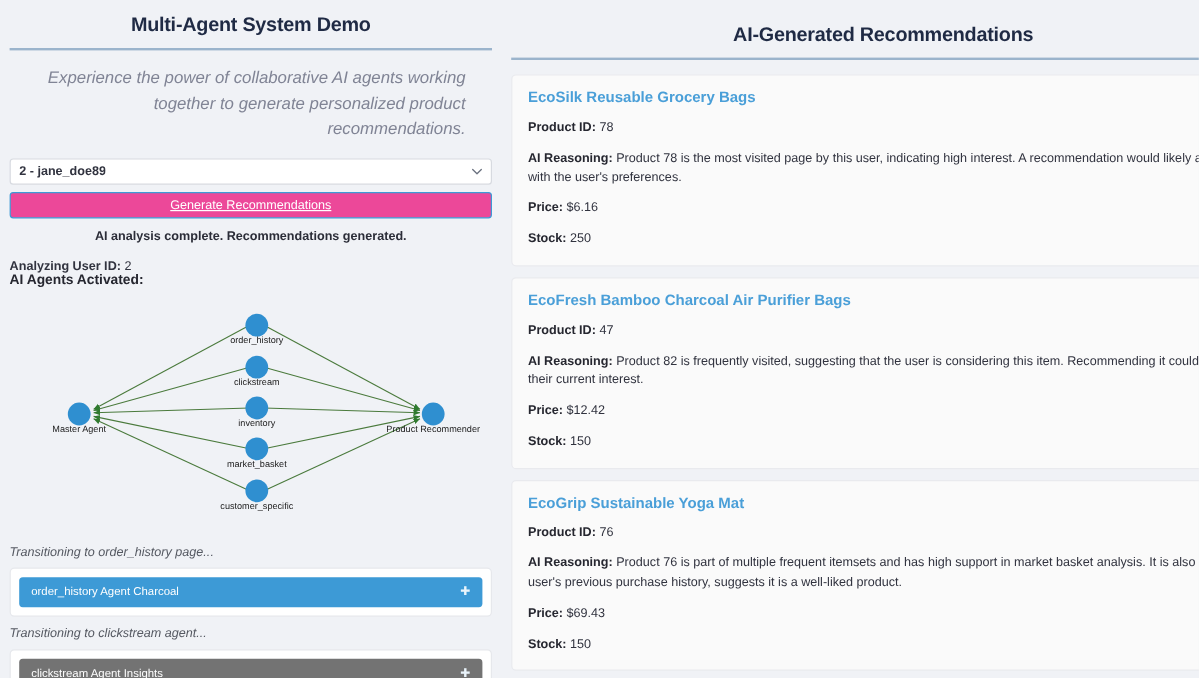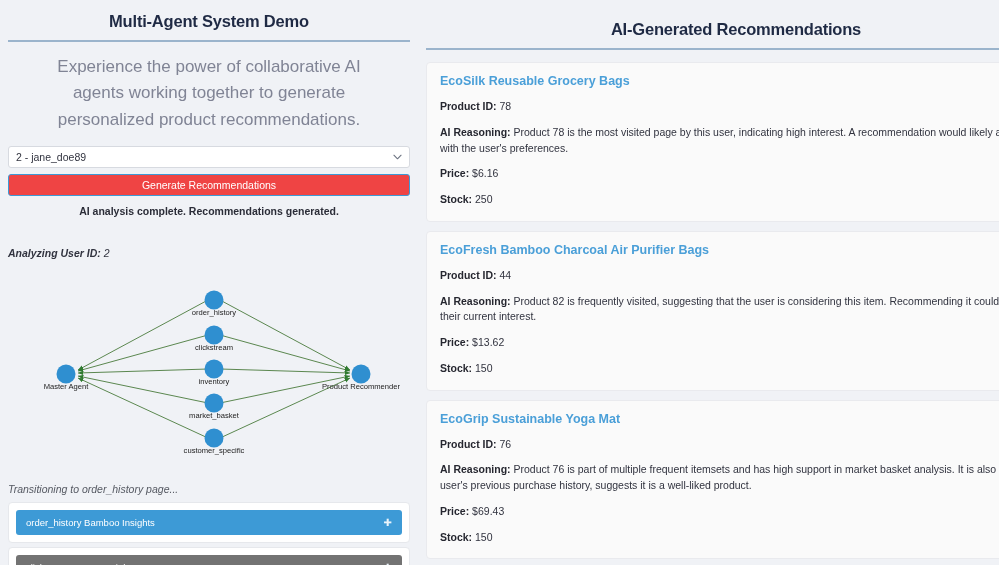--- a/index.html
+++ b/index.html
@@ -45,75 +45,76 @@
   }
 
   .title-rule {
     height: 2px;
     background: #9bb4cc;
     width: 100%;
     margin-bottom: 12px;
   }
 
   .subtitle {
-    text-align: center;
+    text-align: right;
+    font-style: italic;
     color: #808495;
-    font-size: 17px;
+    font-size: 14px;
     line-height: 1.55;
     padding: 0 22px;
     margin-bottom: 13px;
   }
 
   .select-box {
     width: 100%;
     height: 22px;
     background: #ffffff;
     border: 1px solid #d7dae0;
     border-radius: 3px;
     display: flex;
     align-items: center;
     padding: 0 7px;
     font-size: 10.5px;
     color: #31333f;
     margin-bottom: 6px;
     justify-content: space-between;
     cursor: pointer;
   }
-  .select-value { white-space: nowrap; overflow: hidden; }
+  .select-value { white-space: nowrap; overflow: hidden; font-weight: bold; }
   .chevron { color: #6b7280; font-size: 9px; line-height: 1; }
 
   .generate-btn {
     width: 100%;
     height: 22px;
-    background: #ef4444;
+    background: #ec4899;
     border: 1px solid #3d9ad6;
     border-radius: 3px;
     color: #ffffff;
     font-size: 10.5px;
     font-weight: 400;
     display: flex;
     align-items: center;
     justify-content: center;
     cursor: pointer;
     margin-bottom: 9px;
+    text-decoration: underline;
   }
 
   .status-line {
     text-align: center;
     font-size: 10.5px;
     font-weight: bold;
     color: #2b2d38;
-    margin-bottom: 30px;
+    margin-bottom: 13px;
   }
 
   .kv-line {
     font-size: 10.5px;
     color: #31333f;
-    margin-bottom: 16px;
-    font-style: italic;
+    margin-bottom: 0;
   }
   .kv-line b { font-weight: bold; }
 
   .section-label {
     font-size: 11.5px;
     font-weight: bold;
     color: #262730;
     margin-bottom: 6px;
   }
 
@@ -226,20 +227,21 @@
 
     <div class="generate-btn">Generate Recommendations</div>
 
     <div class="status-line">AI analysis complete. Recommendations generated.</div>
 
     <div class="kv-line">
       <b>Analyzing User ID:</b>
       <span>2</span>
     </div>
 
+    <div class="section-label">AI Agents Activated:</div>
 
     <div class="graph-wrap">
       <svg width="410" height="200" viewBox="0 0 410 200">
         <defs>
           <marker id="arrowG" markerWidth="7" markerHeight="7" refX="6" refY="2.6" orient="auto">
             <path d="M0,0 L6,2.6 L0,5.2 z" fill="#2f7a2f"></path>
           </marker>
         </defs>
 
         <g stroke="#4a7a3c" stroke-width="0.9" fill="none">
@@ -275,25 +277,26 @@
           <text class="node-label" x="206" y="109" text-anchor="middle">inventory</text>
           <text class="node-label" x="206" y="143" text-anchor="middle">market_basket</text>
           <text class="node-label" x="206" y="178" text-anchor="middle">customer_specific</text>
         </g>
       </svg>
     </div>
 
     <div class="transition-text">Transitioning to order_history page...</div>
     <div class="accordion-shell">
       <div class="accordion-bar">
-        <span>order_history Bamboo Insights</span>
+        <span>order_history Agent Charcoal</span>
         <span class="plus-icon">✚</span>
       </div>
     </div>
 
+    <div class="transition-text">Transitioning to clickstream agent...</div>
     <div class="accordion-shell">
       <div class="accordion-bar hovered">
         <span>clickstream Agent Insights</span>
         <span class="plus-icon">✚</span>
       </div>
     </div>
 
   </div>
 
   <div class="right-col">
@@ -318,29 +321,29 @@
         <div class="rec-row">
           <b>Stock:</b>
           <span>250</span>
         </div>
       </div>
 
       <div class="rec-card">
         <div class="rec-name">EcoFresh Bamboo Charcoal Air Purifier Bags</div>
         <div class="rec-row">
           <b>Product ID:</b>
-          <span>44</span>
+          <span>47</span>
         </div>
         <div class="rec-row">
           <b>AI Reasoning:</b>
           <span>Product 82 is frequently visited, suggesting that the user is considering this item. Recommending it could meet their current interest.</span>
         </div>
         <div class="rec-row">
           <b>Price:</b>
-          <span>$13.62</span>
+          <span>$12.42</span>
         </div>
         <div class="rec-row">
           <b>Stock:</b>
           <span>150</span>
         </div>
       </div>
 
       <div class="rec-card">
         <div class="rec-name">EcoGrip Sustainable Yoga Mat</div>
         <div class="rec-row">

